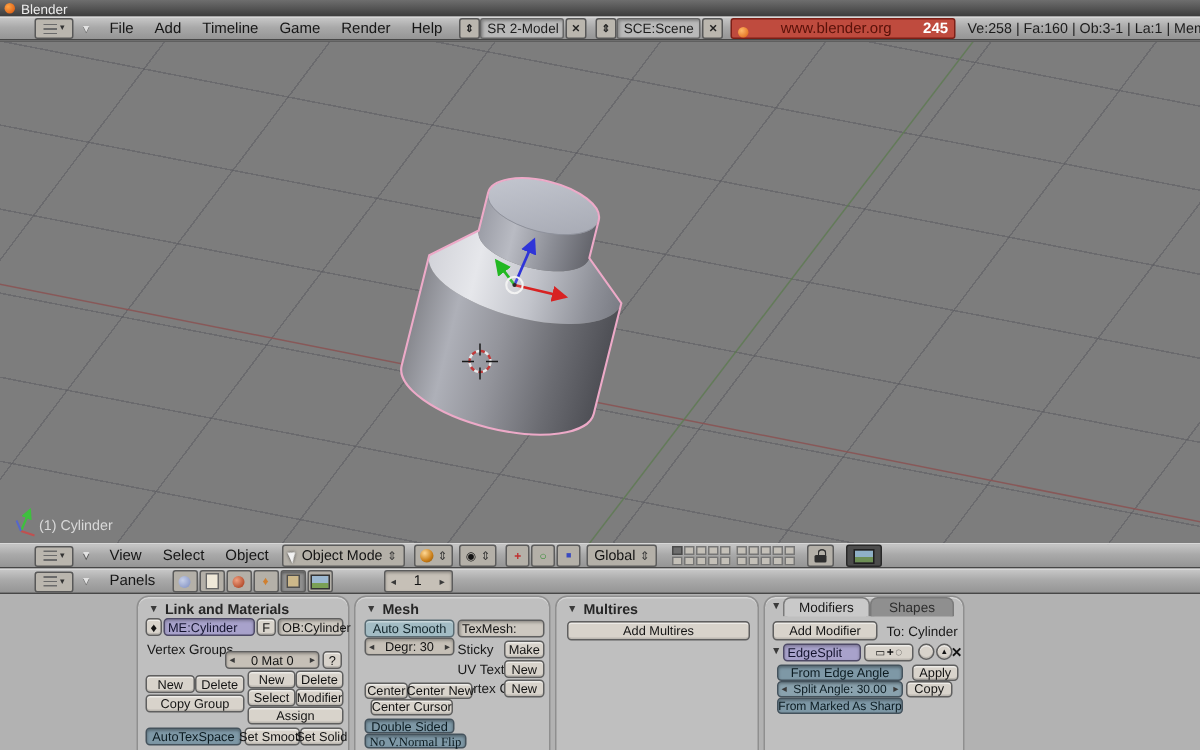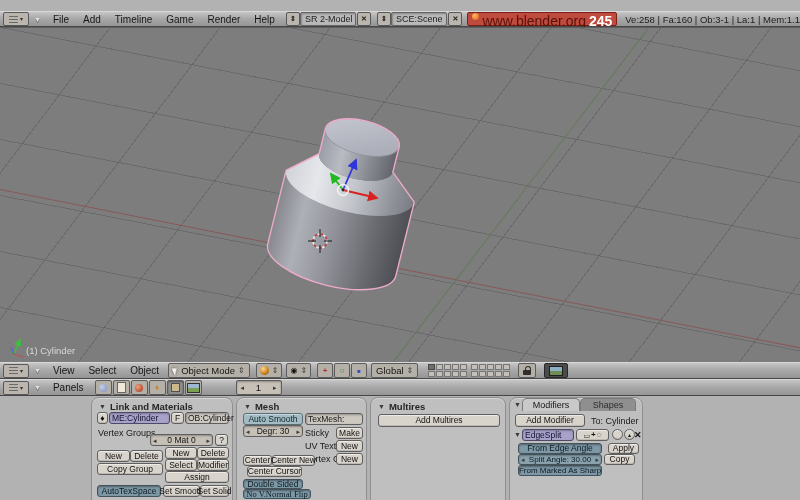--- a/index.html
+++ b/index.html
@@ -7,36 +7,36 @@
           font-family:"Liberation Sans",sans-serif;-webkit-font-smoothing:antialiased;}
   
   .titlebar{position:absolute;left:0;top:0;width:800px;height:11px;
     background:linear-gradient(#6e6e6e,#3c3c3c);color:#ececec;font-size:9px;
     display:flex;align-items:center;gap:4px;padding-left:3px;box-sizing:border-box;}
   .blogo{width:7px;height:7px;border-radius:50%;background:radial-gradient(circle at 35% 35%,#ffa445,#d4500a);flex:0 0 auto;}
   
   .hdr{position:absolute;left:0;width:800px;box-sizing:border-box;display:flex;align-items:center;
     background:linear-gradient(#c6c6c6,#a9a9a9 45%,#959595);
     border-top:1px solid #d8d8d8;border-bottom:1px solid #474747;
-    font-size:10px;color:#161616;}
+    font-size:10px;color:#161616;padding-left:20px;}
   .menubar{top:11px;height:16px;}
   .v3dheader{top:362px;height:17px;}
   .butheader{top:379px;height:17px;}
   .menu-item{padding:0 7px;white-space:nowrap;}
   .wtype{width:24px;height:12px;margin-left:3px;background:#bab6ae;border:1px solid #585858;border-radius:2px;
     display:flex;align-items:center;justify-content:center;gap:2px;flex:0 0 auto;}
   .wtype .bars{width:9px;height:7px;background:repeating-linear-gradient(#6a6a6a 0 1px,transparent 1px 3px);}
   .wtype .tiny{font-size:6px;color:#333;line-height:1;}
   .coltri{color:#e2e2e2;font-size:7px;margin:0 5px;text-shadow:0 1px 0 #555;}
   .dfield{height:12px;background:#b9b9b9;border:1px solid #666;border-radius:2px;font-size:9px;
     display:flex;align-items:center;padding:0 4px;color:#1d1d1d;box-shadow:inset 1px 1px 2px rgba(0,0,0,.28);white-space:nowrap;}
   .sqbtn{width:12px;height:12px;background:#bab6ae;border:1px solid #585858;border-radius:2px;font-size:7px;font-weight:bold;
     display:flex;align-items:center;justify-content:center;color:#222;flex:0 0 auto;}
-  .badge{height:12px;background:#bf4b3e;border:1px solid #7c1f16;border-radius:2px;font-size:14px;
-    display:flex;align-items:flex-start;gap:3px;padding:0 4px;margin-left:5px;white-space:nowrap;}
+  .badge{height:12px;background:#bf4b3e;border:1px solid #7c1f16;border-radius:2px;font-size:10px;
+    display:flex;align-items:flex-end;gap:21px;padding:0 4px;margin-left:5px;white-space:nowrap;}
   .badge .bico{width:7px;height:7px;border-radius:50%;background:radial-gradient(circle at 35% 35%,#ffb868,#dd5f10);}
   .badge .url{color:#591109;} .badge .ver{color:#fff;font-weight:bold;}
   .stats{font-size:9.5px;color:#1c1c1c;margin-left:8px;white-space:nowrap;}
   
   .viewport{position:absolute;left:0;top:27px;width:800px;height:335px;background-color:#7d7d7d;
     background-image:
       repeating-linear-gradient(11deg,transparent 0 54px,rgba(88,88,94,.5) 54px 55px),
       repeating-linear-gradient(127deg,transparent 0 87px,rgba(88,88,94,.5) 87px 88px);
     border-top:1px solid #5f5f5f;overflow:hidden;}
   .axisx{position:absolute;left:-20px;top:157px;width:860px;height:1px;background:#8a5454;
@@ -94,20 +94,24 @@
   .tab.active{background:#c9c9c9;color:#161616;}
   .tab.inactive{background:#8f8f8f;color:#2e2e2e;}
   .roundb{border-radius:50%;width:11px;padding:0;}
   .xdel{position:absolute;font-size:9px;font-weight:bold;color:#111;}
 </style>
 </head>
 <body>
 
 <div class="screen">
 
+  <div class="titlebar">
+    <span class="blogo"></span>
+    <span>Blender</span>
+  </div>
 
   <div class="hdr menubar">
     <span class="wtype">
       <span class="bars"></span>
       <span class="tiny">▾</span>
     </span>
     <span class="coltri">▼</span>
     <span class="menu-item">File</span>
     <span class="menu-item">Add</span>
     <span class="menu-item">Timeline</span>

